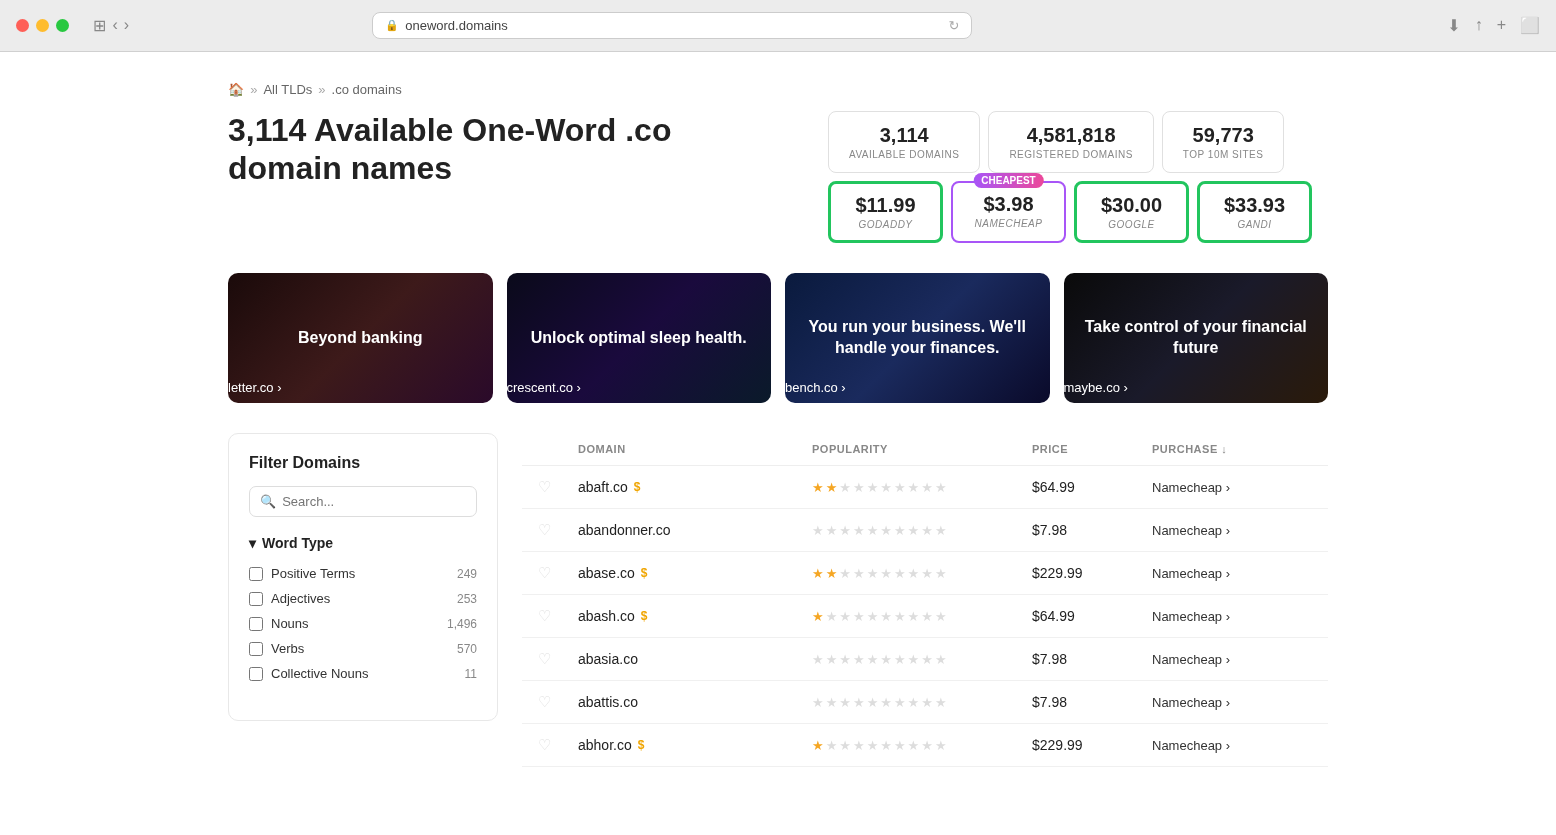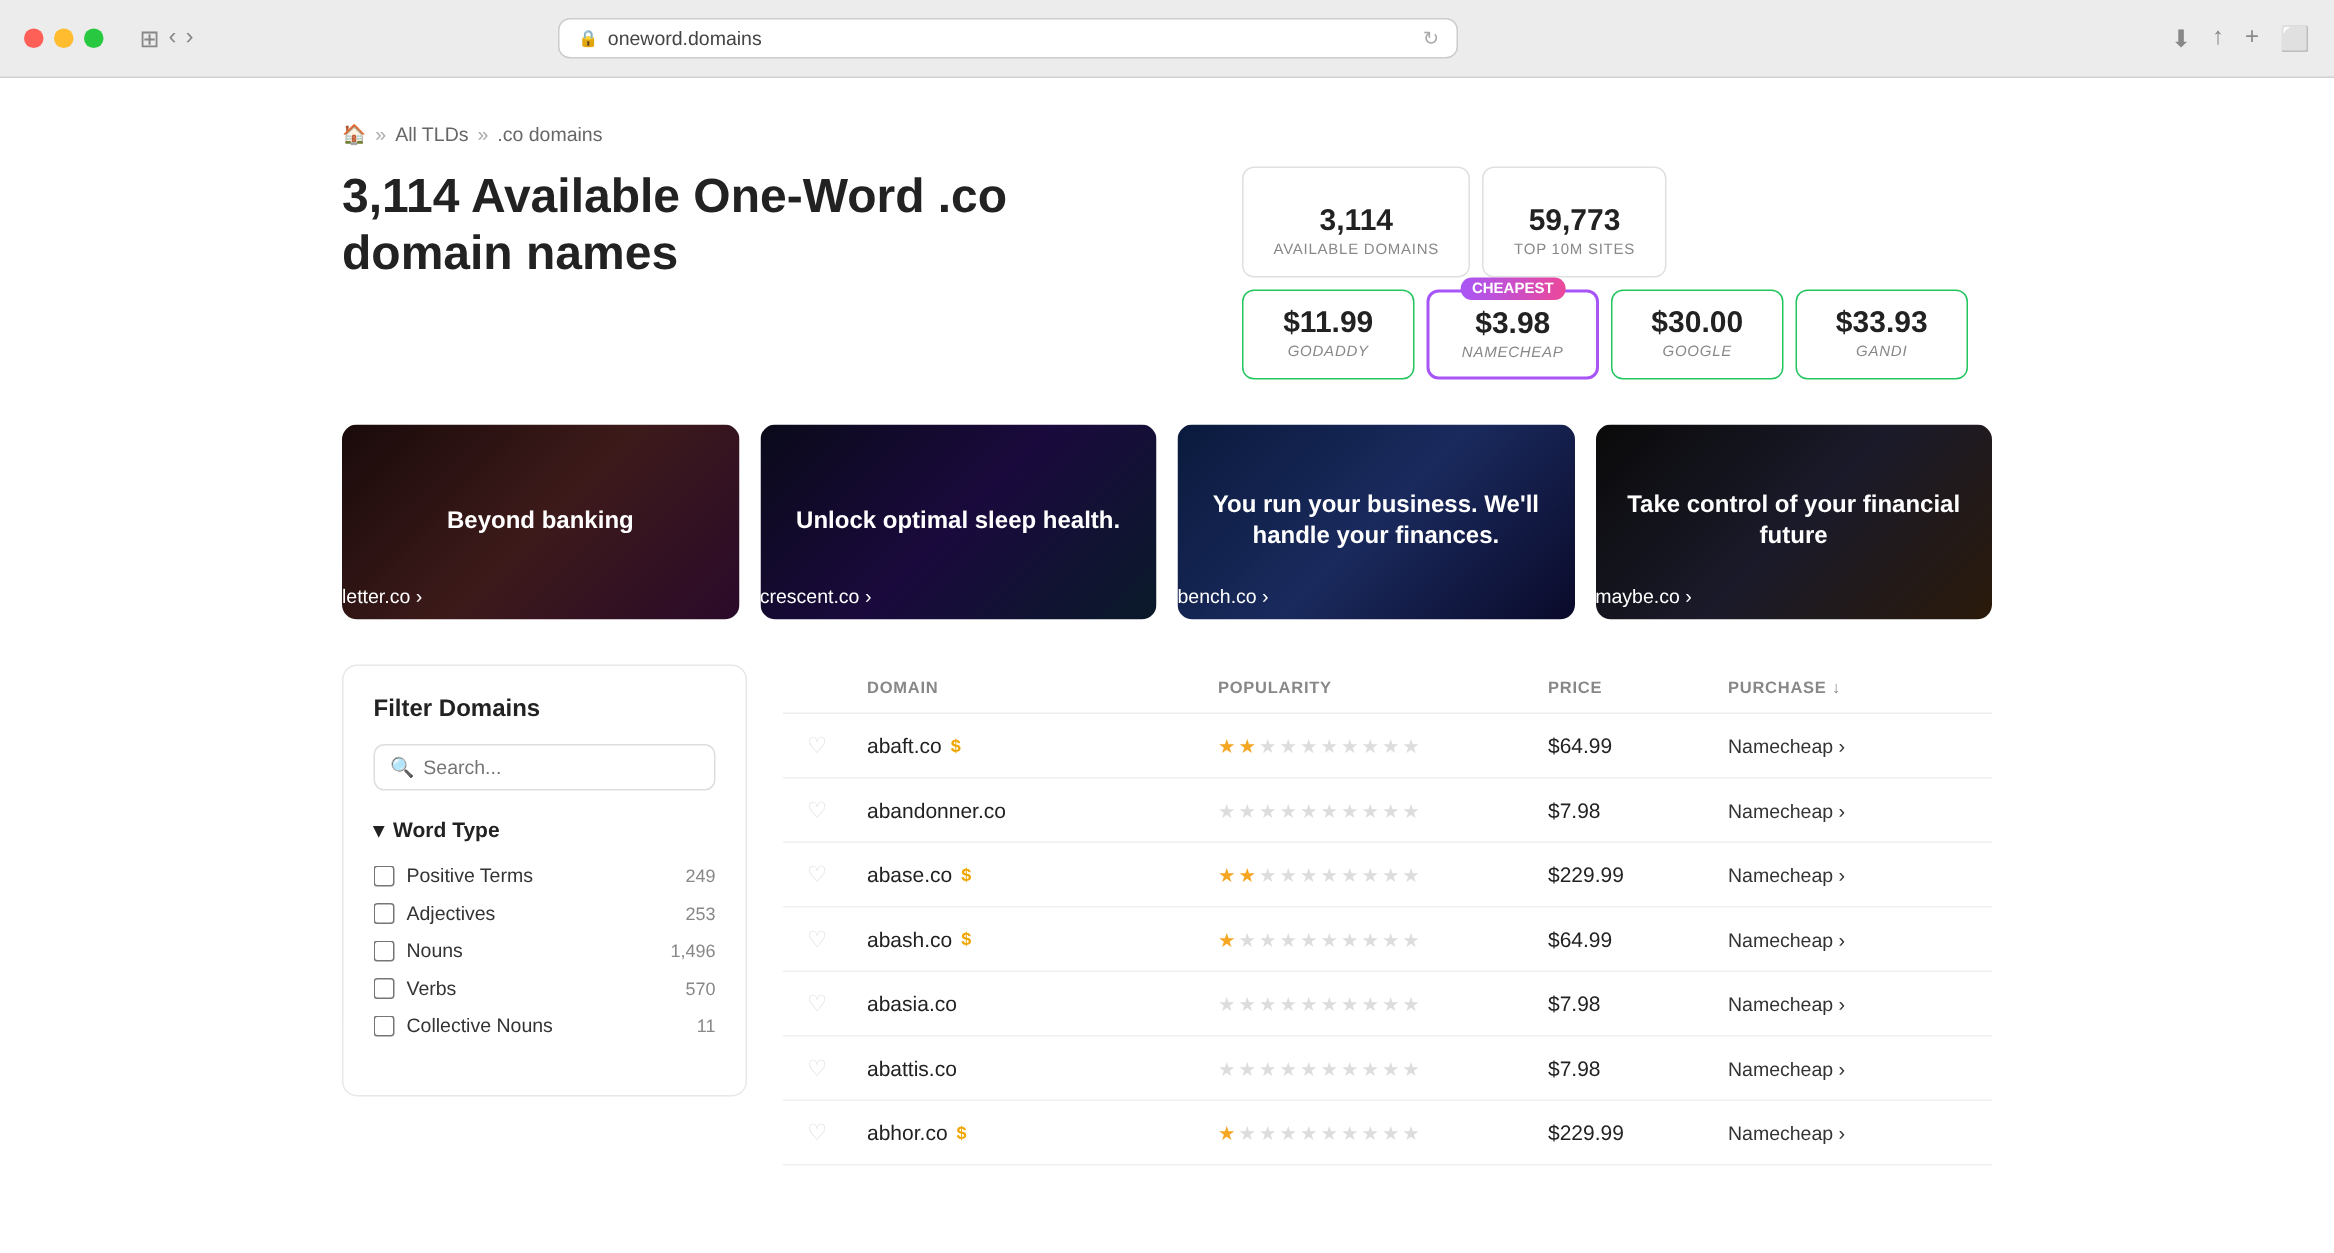--- a/index.html
+++ b/index.html
@@ -54,24 +54,24 @@
     
     .stats-section { display: flex; flex-direction: column; gap: 8px; min-width: 500px; }
     .stats-row { display: flex; gap: 8px; }
     .stat-card {
       border: 1px solid #e0e0e0;
       border-radius: 8px;
       padding: 12px 20px;
       text-align: center;
       min-width: 120px;
     }
-    .stat-card .stat-number { font-size: 20px; font-weight: 700; margin-top: 12px; }
+    .stat-card .stat-number { font-size: 20px; font-weight: 700; }
     .stat-card .stat-label { font-size: 10px; color: #888; text-transform: uppercase; letter-spacing: 0.5px; margin-top: 2px; }
     .price-card {
-      border: 1px solid #22c55e;
+      border: 3px solid #22c55e;
       border-radius: 8px;
       padding: 10px 16px;
       text-align: center;
       min-width: 115px;
       position: relative;
       cursor: pointer;
     }
     .price-card.cheapest { border-color: #a855f7; border-width: 2px; }
     .cheapest-badge {
       position: absolute;
@@ -262,20 +262,24 @@
   <div class="header-row">
     <h1 class="page-title">3,114 Available One-Word .co domain names</h1>
 
     <div class="stats-section">
       <div class="stats-row">
         <div class="stat-card">
           <div class="stat-number">3,114</div>
           <div class="stat-label">AVAILABLE DOMAINS</div>
         </div>
         <div class="stat-card">
+          <div class="stat-number">4,581,818</div>
+          <div class="stat-label">REGISTERED DOMAINS</div>
+        </div>
+        <div class="stat-card">
           <div class="stat-number">59,773</div>
           <div class="stat-label">TOP 10M SITES</div>
         </div>
       </div>
       <div class="stats-row" id="price-row">
       <div class="price-card">
             <div class="price-amount">$11.99</div>
     <div class="price-vendor">GODADDY</div>
           </div>
           <div class="price-card cheapest">

